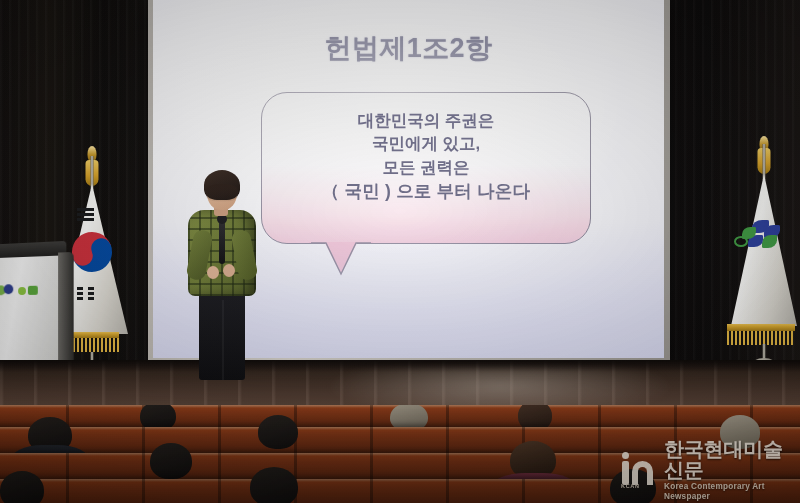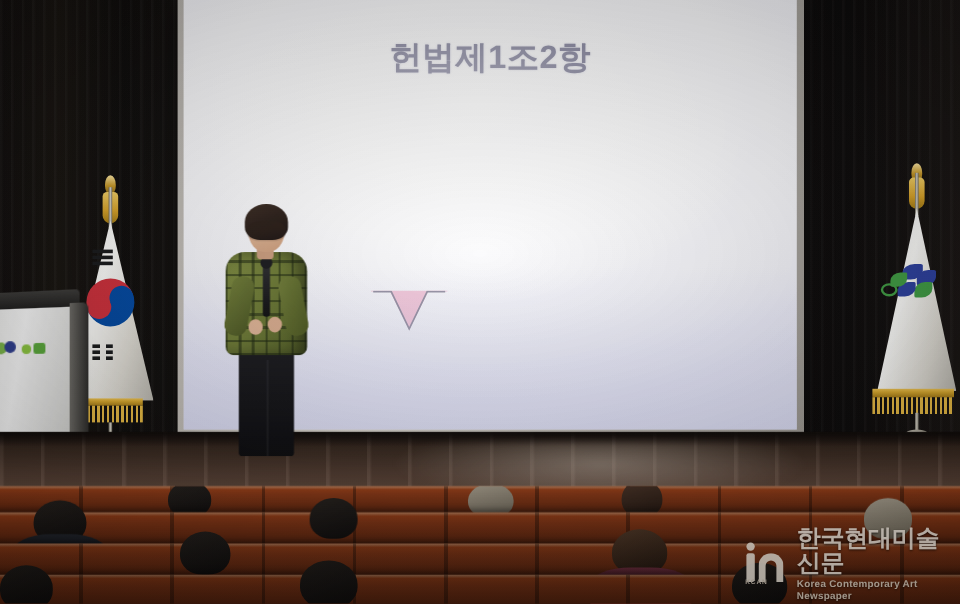--- a/index.html
+++ b/index.html
@@ -351,20 +351,28 @@
     <div class="vent-slot"></div>
     <div class="vent-lip"></div>
   </div>
 
   <div class="screen-frame">
     <div class="screen">
 
       <div class="slide-title">헌법제1조2항</div>
 
       <div class="bubble-wrap">
+        <div class="bubble">
+          <div class="bubble-text">
+            <span class="line">대한민국의 주권은</span>
+            <span class="line">국민에게 있고,</span>
+            <span class="line">모든 권력은</span>
+            <span class="line last">（ 국민 ) 으로 부터 나온다</span>
+          </div>
+        </div>
         <svg class="bubble-tail" viewBox="0 0 64 36">
           <path d="M0 1 L16 1 L32 33 L48 1 L64 1 L64 0 L0 0 Z" fill="#f2c2d6" stroke="none"></path>
           <path d="M2 1 L17 1 L32 32 L47 1 L62 1" fill="none" stroke="#8a8598" stroke-width="1.4"></path>
         </svg>
       </div>
 
     </div>
   </div>
 
   <div class="flag" style="left:46px; top:146px; width:92px; height:230px;">

